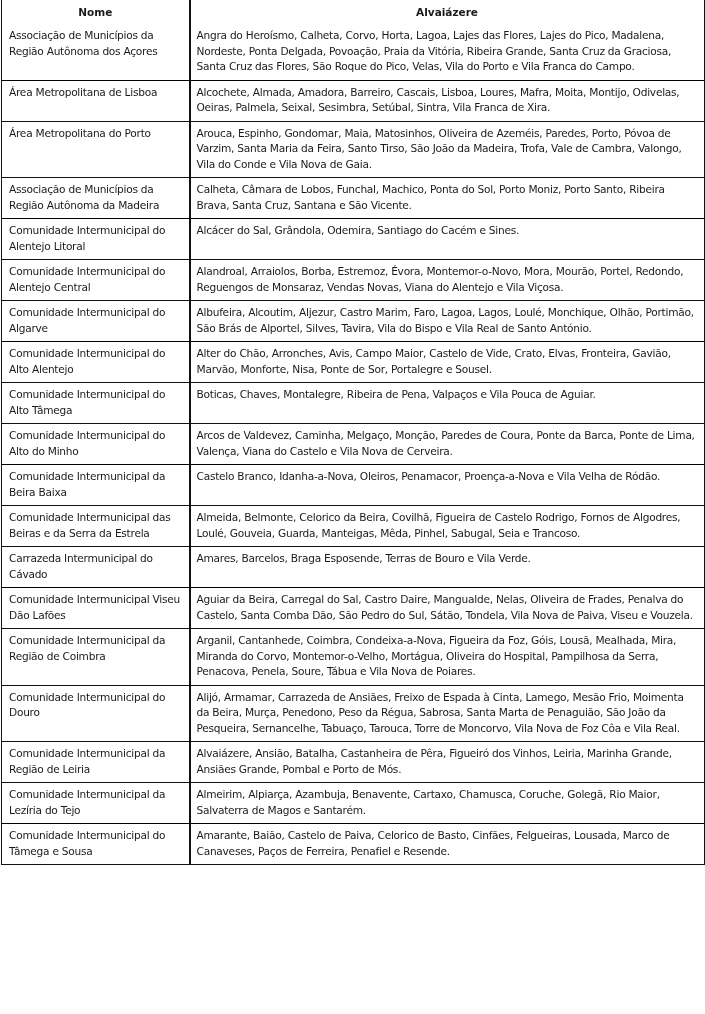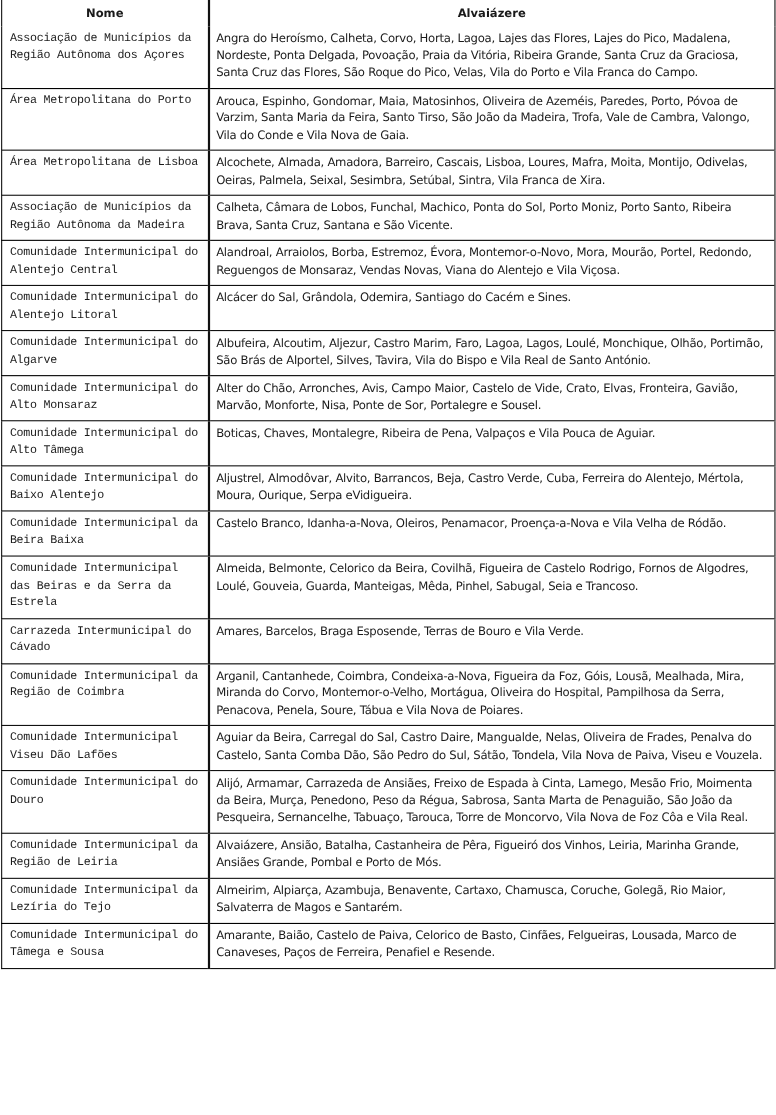--- a/index.html
+++ b/index.html
@@ -39,21 +39,20 @@
       line-height: 15.5px;
       vertical-align: top;
       padding: 4px 4px 5px 6px;
       border-left: 1.5px solid #111;
       border-right: 2px solid #111;
       letter-spacing: -0.25px;
       white-space: normal;
     }
     td.nome {
       padding-left: 7px;
-      font-family: Liberation Mono, monospace;
     }
     tr.sep td { border-bottom: 1px solid #111; }
     tr.sep-thick td { border-bottom: 1.6px solid #000; }
   </style>
 </head>
 <body>
 
 <table>
   <colgroup>
       <col class="c1">
@@ -64,74 +63,74 @@
       <th>Nome</th>
       <th>Alvaiázere</th>
     </tr>
   </thead>
   <tbody id="rows">
       <tr class="sep-thick">
         <td class="nome">Associação de Municípios da Região Autônoma dos Açores</td>
         <td class="mun">Angra do Heroísmo, Calheta, Corvo, Horta, Lagoa, Lajes das Flores, Lajes do Pico, Madalena, Nordeste, Ponta Delgada, Povoação, Praia da Vitória, Ribeira Grande, Santa Cruz da Graciosa, Santa Cruz das Flores, São Roque do Pico, Velas, Vila do Porto e Vila Franca do Campo.</td>
       </tr>
       <tr class="sep">
+        <td class="nome">Área Metropolitana de Lisboa</td>
+        <td class="mun">Alcochete, Almada, Amadora, Barreiro, Cascais, Lisboa, Loures, Mafra, Moita, Montijo, Odivelas, Oeiras, Palmela, Seixal, Sesimbra, Setúbal, Sintra, Vila Franca de Xira.</td>
+      </tr>
+      <tr class="sep">
         <td class="nome">Área Metropolitana do Porto</td>
         <td class="mun">Arouca, Espinho, Gondomar, Maia, Matosinhos, Oliveira de Azeméis, Paredes, Porto, Póvoa de Varzim, Santa Maria da Feira, Santo Tirso, São João da Madeira, Trofa, Vale de Cambra, Valongo, Vila do Conde e Vila Nova de Gaia.</td>
-      </tr>
-      <tr class="sep">
-        <td class="nome">Área Metropolitana de Lisboa</td>
-        <td class="mun">Alcochete, Almada, Amadora, Barreiro, Cascais, Lisboa, Loures, Mafra, Moita, Montijo, Odivelas, Oeiras, Palmela, Seixal, Sesimbra, Setúbal, Sintra, Vila Franca de Xira.</td>
       </tr>
       <tr class="sep-thick">
         <td class="nome">Associação de Municípios da Região Autônoma da Madeira</td>
         <td class="mun">Calheta, Câmara de Lobos, Funchal, Machico, Ponta do Sol, Porto Moniz, Porto Santo, Ribeira Brava, Santa Cruz, Santana e São Vicente.</td>
       </tr>
       <tr class="sep">
+        <td class="nome">Comunidade Intermunicipal do Alentejo Litoral</td>
+        <td class="mun"> Alcácer do Sal, Grândola, Odemira, Santiago do Cacém e Sines.</td>
+      </tr>
+      <tr class="sep">
         <td class="nome">Comunidade Intermunicipal do Alentejo Central</td>
         <td class="mun">Alandroal, Arraiolos, Borba, Estremoz, Évora, Montemor-o-Novo, Mora, Mourão, Portel, Redondo, Reguengos de Monsaraz, Vendas Novas, Viana do Alentejo e Vila Viçosa.</td>
-      </tr>
-      <tr class="sep">
-        <td class="nome">Comunidade Intermunicipal do Alentejo Litoral</td>
-        <td class="mun"> Alcácer do Sal, Grândola, Odemira, Santiago do Cacém e Sines.</td>
       </tr>
       <tr class="sep-thick">
         <td class="nome">Comunidade Intermunicipal do Algarve</td>
         <td class="mun">Albufeira, Alcoutim, Aljezur, Castro Marim, Faro, Lagoa, Lagos, Loulé, Monchique, Olhão, Portimão, São Brás de Alportel, Silves, Tavira, Vila do Bispo e Vila Real de Santo António.</td>
       </tr>
       <tr class="sep">
-        <td class="nome">Comunidade Intermunicipal do Alto Monsaraz</td>
+        <td class="nome">Comunidade Intermunicipal do Alto Alentejo</td>
         <td class="mun">Alter do Chão, Arronches, Avis, Campo Maior, Castelo de Vide, Crato, Elvas, Fronteira, Gavião, Marvão, Monforte, Nisa, Ponte de Sor, Portalegre e Sousel.</td>
       </tr>
       <tr class="sep">
         <td class="nome">Comunidade Intermunicipal do Alto Tâmega</td>
         <td class="mun">Boticas, Chaves, Montalegre, Ribeira de Pena, Valpaços e Vila Pouca de Aguiar.</td>
       </tr>
-      <tr class="sep">
-        <td class="nome">Comunidade Intermunicipal do Baixo Alentejo</td>
-        <td class="mun">Aljustrel, Almodôvar, Alvito, Barrancos, Beja, Castro Verde, Cuba, Ferreira do Alentejo, Mértola, Moura, Ourique, Serpa eVidigueira.</td>
+      <tr class="sep-thick">
+        <td class="nome">Comunidade Intermunicipal do Alto do Minho</td>
+        <td class="mun"> Arcos de Valdevez, Caminha, Melgaço, Monção, Paredes de Coura, Ponte da Barca, Ponte de Lima, Valença, Viana do Castelo e Vila Nova de Cerveira.</td>
       </tr>
       <tr class="sep">
         <td class="nome">Comunidade Intermunicipal da Beira Baixa</td>
         <td class="mun">Castelo Branco, Idanha-a-Nova, Oleiros, Penamacor, Proença-a-Nova e Vila Velha de Ródão.</td>
       </tr>
       <tr class="sep">
         <td class="nome">Comunidade Intermunicipal das Beiras e da Serra da Estrela</td>
         <td class="mun">Almeida, Belmonte, Celorico da Beira, Covilhã, Figueira de Castelo Rodrigo, Fornos de Algodres, Loulé, Gouveia, Guarda, Manteigas, Mêda, Pinhel, Sabugal, Seia e Trancoso.</td>
       </tr>
       <tr class="sep-thick">
         <td class="nome">Carrazeda Intermunicipal do Cávado</td>
         <td class="mun">Amares, Barcelos, Braga Esposende, Terras de Bouro e Vila Verde.</td>
       </tr>
       <tr class="sep">
+        <td class="nome">Comunidade Intermunicipal Viseu Dão Lafões</td>
+        <td class="mun"> Aguiar da Beira, Carregal do Sal, Castro Daire, Mangualde, Nelas, Oliveira de Frades, Penalva do Castelo,  Santa Comba Dão, São Pedro do Sul, Sátão, Tondela, Vila Nova de Paiva, Viseu e Vouzela.</td>
+      </tr>
+      <tr class="sep">
         <td class="nome">Comunidade Intermunicipal da Região de Coimbra</td>
         <td class="mun">Arganil, Cantanhede, Coimbra, Condeixa-a-Nova, Figueira da Foz, Góis, Lousã, Mealhada, Mira, Miranda do Corvo, Montemor-o-Velho, Mortágua, Oliveira do Hospital, Pampilhosa da Serra, Penacova, Penela, Soure, Tábua e Vila Nova de Poiares.</td>
-      </tr>
-      <tr class="sep">
-        <td class="nome">Comunidade Intermunicipal Viseu Dão Lafões</td>
-        <td class="mun"> Aguiar da Beira, Carregal do Sal, Castro Daire, Mangualde, Nelas, Oliveira de Frades, Penalva do Castelo,  Santa Comba Dão, São Pedro do Sul, Sátão, Tondela, Vila Nova de Paiva, Viseu e Vouzela.</td>
       </tr>
       <tr class="sep">
         <td class="nome">Comunidade Intermunicipal do Douro</td>
         <td class="mun">Alijó, Armamar, Carrazeda de Ansiães, Freixo de Espada à Cinta, Lamego, Mesão Frio, Moimenta da Beira, Murça, Penedono, Peso da Régua, Sabrosa, Santa Marta de Penaguião, São João da Pesqueira, Sernancelhe, Tabuaço, Tarouca, Torre de Moncorvo, Vila Nova de Foz Côa e Vila Real.</td>
       </tr>
       <tr class="sep">
         <td class="nome">Comunidade Intermunicipal da Região de Leiria</td>
         <td class="mun"> Alvaiázere, Ansião, Batalha, Castanheira de Pêra, Figueiró dos Vinhos, Leiria, Marinha Grande, Ansiães Grande, Pombal e Porto de Mós.</td>
       </tr>
       <tr class="sep-thick">

